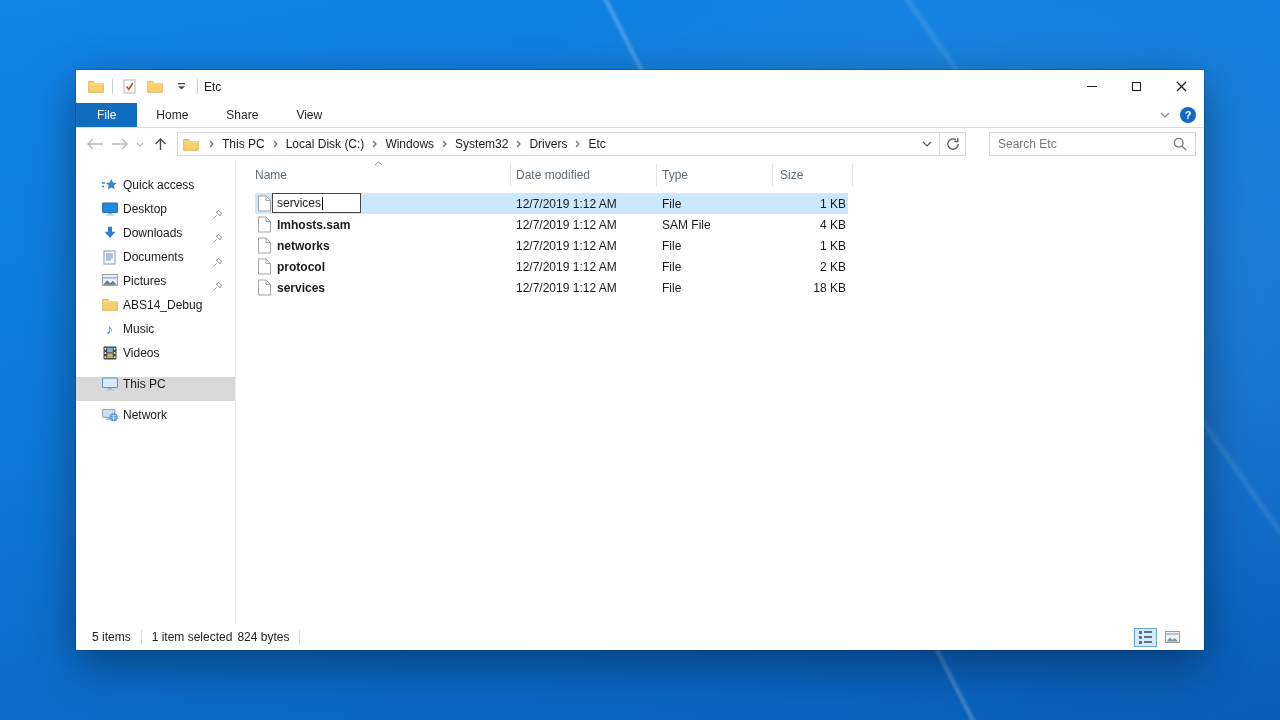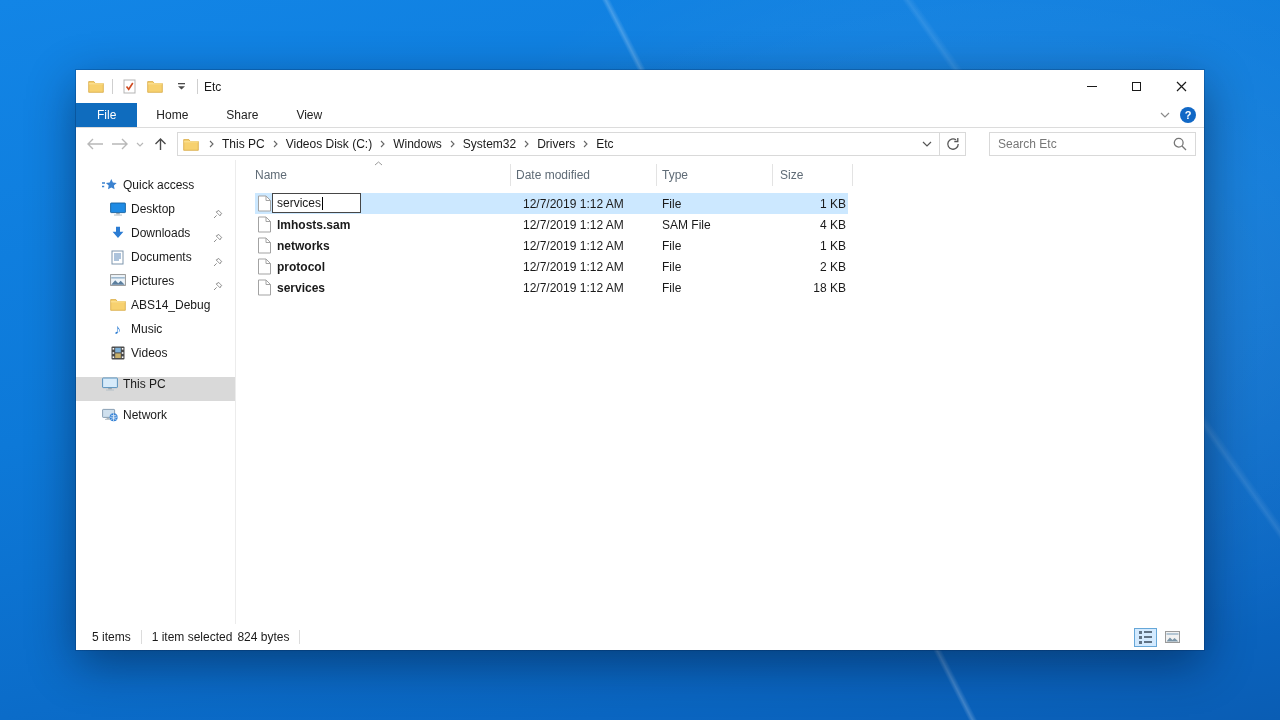--- a/index.html
+++ b/index.html
@@ -53,38 +53,38 @@
   .search-field input { flex:1; border:0; outline:0; height:20px; padding-left:8px;
     font-family:inherit; font-size:12px; color:#1a1a1a; }
   .search-field input::placeholder { color:#777; }
   .search-mag { padding:0 8px; display:flex; align-items:center; }
   
   .content { flex:1; display:flex; min-height:0; }
   .sidebar { width:160px; flex:none; padding-top:18px; position:relative; border-right:1px solid #ececec; }
   .side-item { height:24px; display:flex; align-items:flex-start; position:relative; }
   .side-item .ic { width:17px; display:flex; justify-content:center; flex:none; margin-right:5px; }
   .side-item.lvl0 { padding-left:25px; }
-  .side-item.lvl1 { padding-left:33px; }
+  .side-item.lvl1 { padding-left:25px; }
   .side-item.selected { background:#d9d9d9; }
   .side-item.gap { margin-top:7px; }
   .side-label { white-space:nowrap; color:#1a1a1a; }
   .pin { position:absolute; right:12px; top:7px; }
   .music-glyph { color:#2b7cd3; font-size:14px; line-height:14px; }
   
   .filepane { flex:1; position:relative; }
   .colhdr { position:absolute; top:0; left:0; right:0; height:30px; color:#5f6b76; }
   .colhdr .hl { position:absolute; top:8px; }
   .hdr-divider { position:absolute; top:4px; width:1px; height:22px; background:#e3e3e3; }
   .sort-caret { position:absolute; top:1px; left:138px; }
   .rows { position:absolute; top:33px; left:0; right:0; }
   .frow { position:relative; height:21px; }
   .frow .hilite { position:absolute; left:19px; top:0; width:593px; height:21px; background:#cce8ff; }
   .fic { position:absolute; left:21px; top:2px; }
   .fname { position:absolute; left:41px; top:4px;font-weight:bold; }
-  .fdate { position:absolute; left:280px; top:4px;margin-left:7px; }
+  .fdate { position:absolute; left:280px; top:4px; }
   .ftype { position:absolute; left:426px; top:4px; }
   .fsize { position:absolute; left:460px; top:4px; width:150px; text-align:right; }
   .rename-box { position:absolute; left:36px; top:0px; width:89px; height:20px; background:#fff;
     border:1px solid #464646; display:flex; align-items:center; padding-left:4px; }
   .caret-bar { width:1px; height:13px; background:#000; margin-left:1px; }
   
   .statusbar { height:26px; flex:none; display:flex; align-items:center; padding:0 20px 0 16px; }
   .sb-sep { width:1px; height:14px; background:#dcdcdc; margin:0 10px; }
   .sb-text { color:#1a1a1a; }
   .sb-right { margin-left:auto; display:flex; gap:4px; align-items:center; }
@@ -196,21 +196,21 @@
             <svg width="5" height="8" viewBox="0 0 5 8">
               <path d="M1 1l3 3-3 3" fill="none" stroke="#666" stroke-width="1.1"></path>
             </svg>
           </span>
         <span class="crumb-label">This PC</span>
         <span class="crumb-chev">
             <svg width="5" height="8" viewBox="0 0 5 8">
               <path d="M1 1l3 3-3 3" fill="none" stroke="#666" stroke-width="1.1"></path>
             </svg>
           </span>
-        <span class="crumb-label">Videos Disk (C:)</span>
+        <span class="crumb-label">Local Disk (C:)</span>
         <span class="crumb-chev">
             <svg width="5" height="8" viewBox="0 0 5 8">
               <path d="M1 1l3 3-3 3" fill="none" stroke="#666" stroke-width="1.1"></path>
             </svg>
           </span>
         <span class="crumb-label">Windows</span>
         <span class="crumb-chev">
             <svg width="5" height="8" viewBox="0 0 5 8">
               <path d="M1 1l3 3-3 3" fill="none" stroke="#666" stroke-width="1.1"></path>
             </svg>

